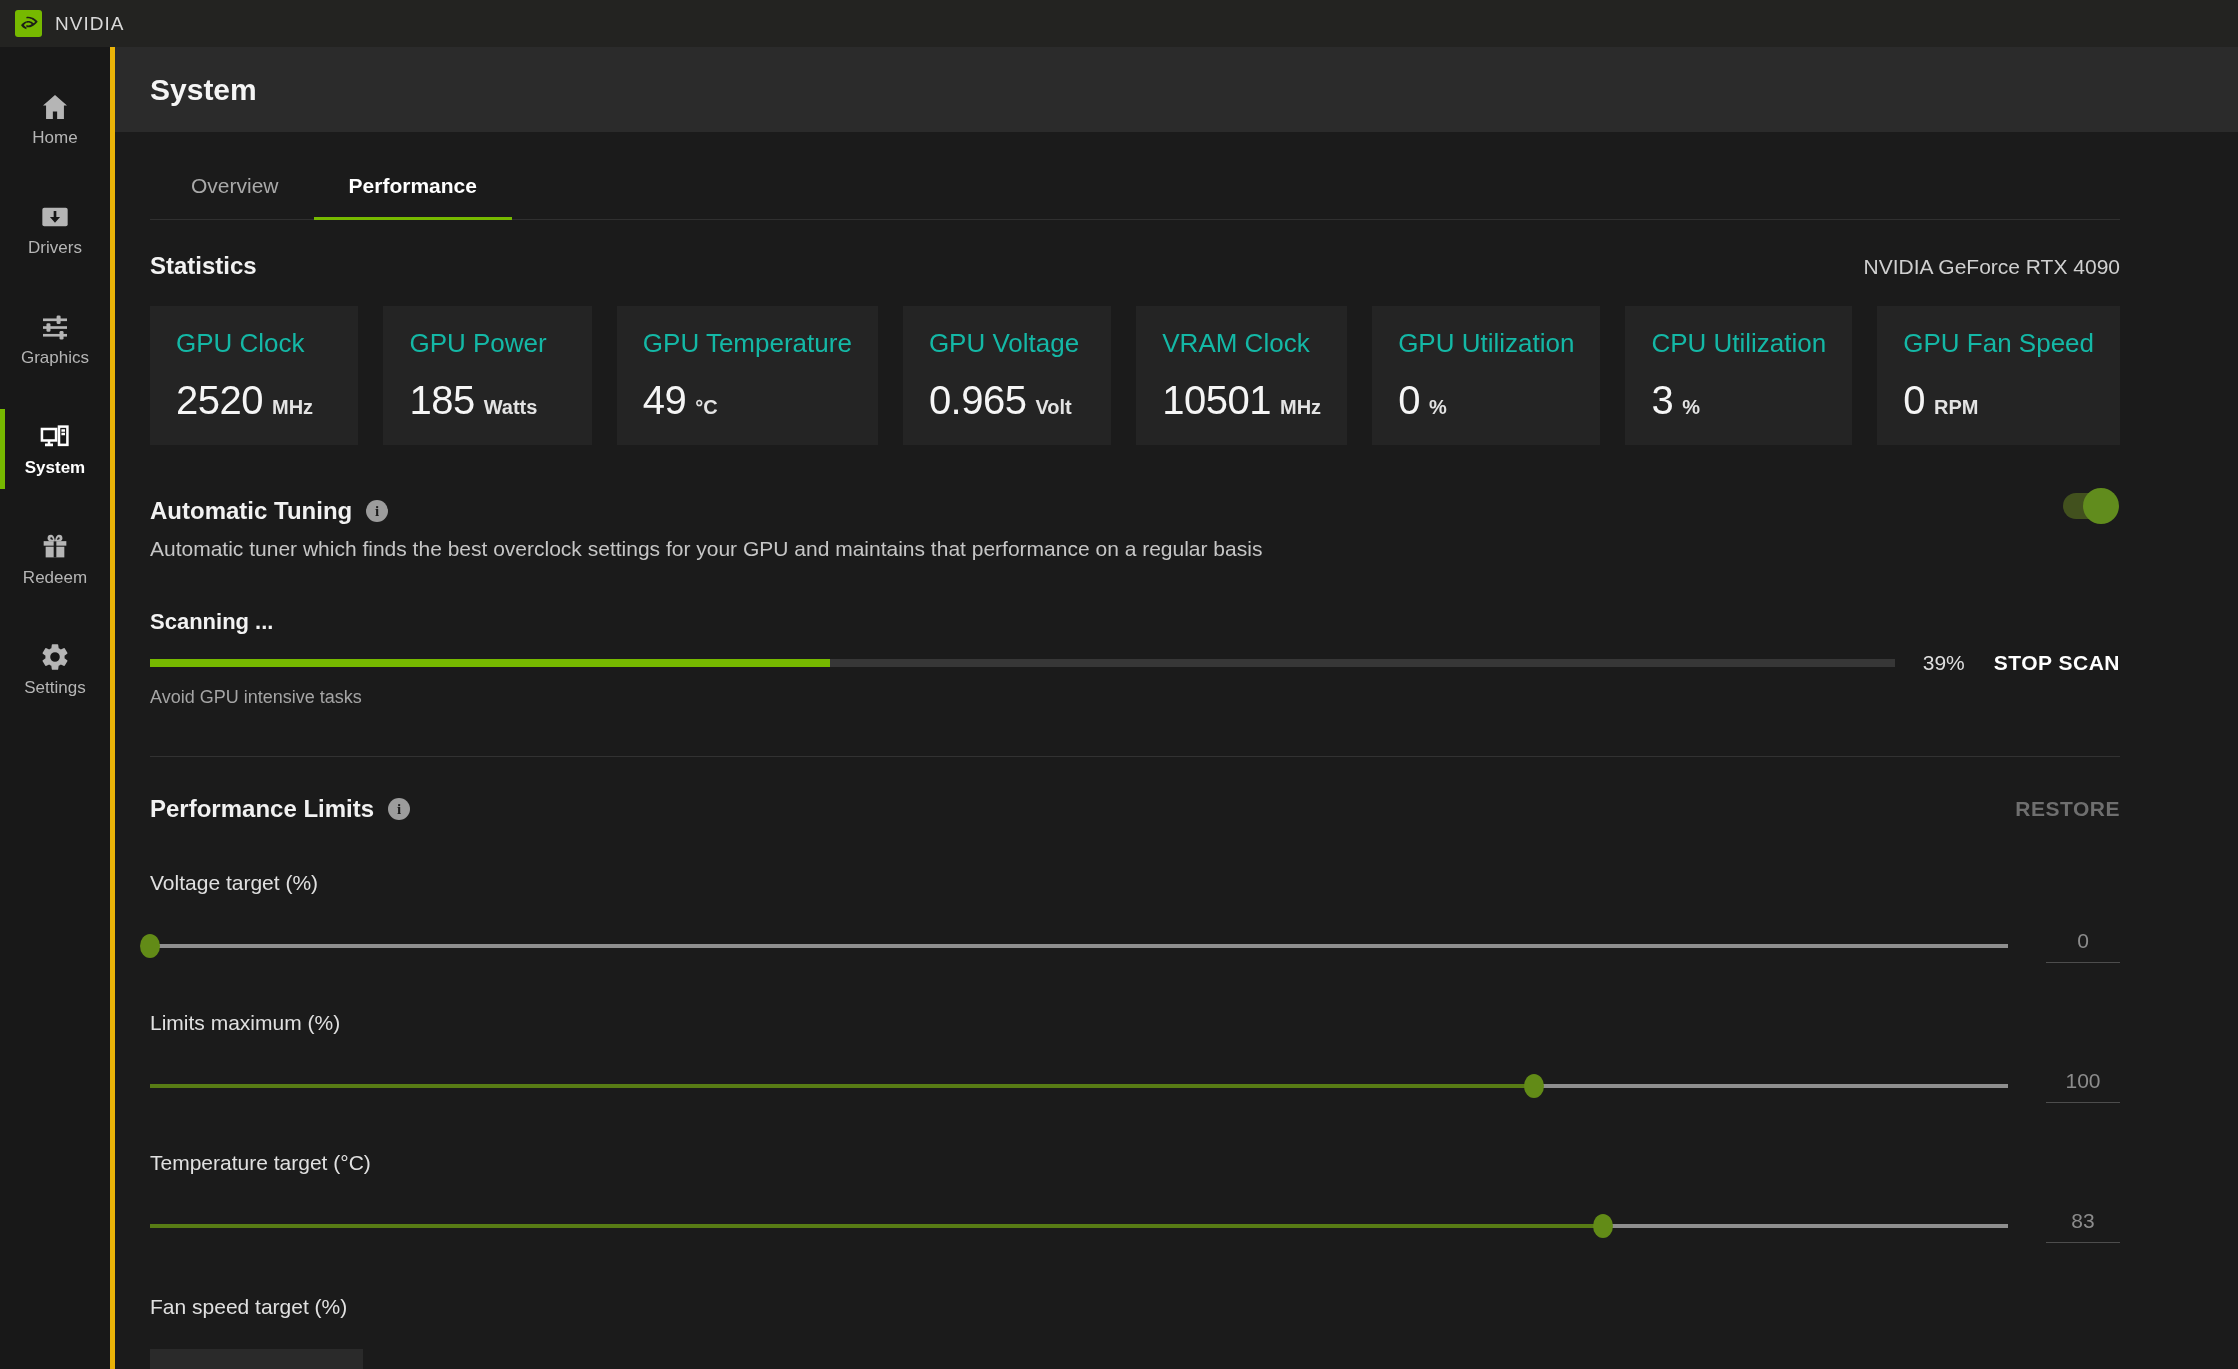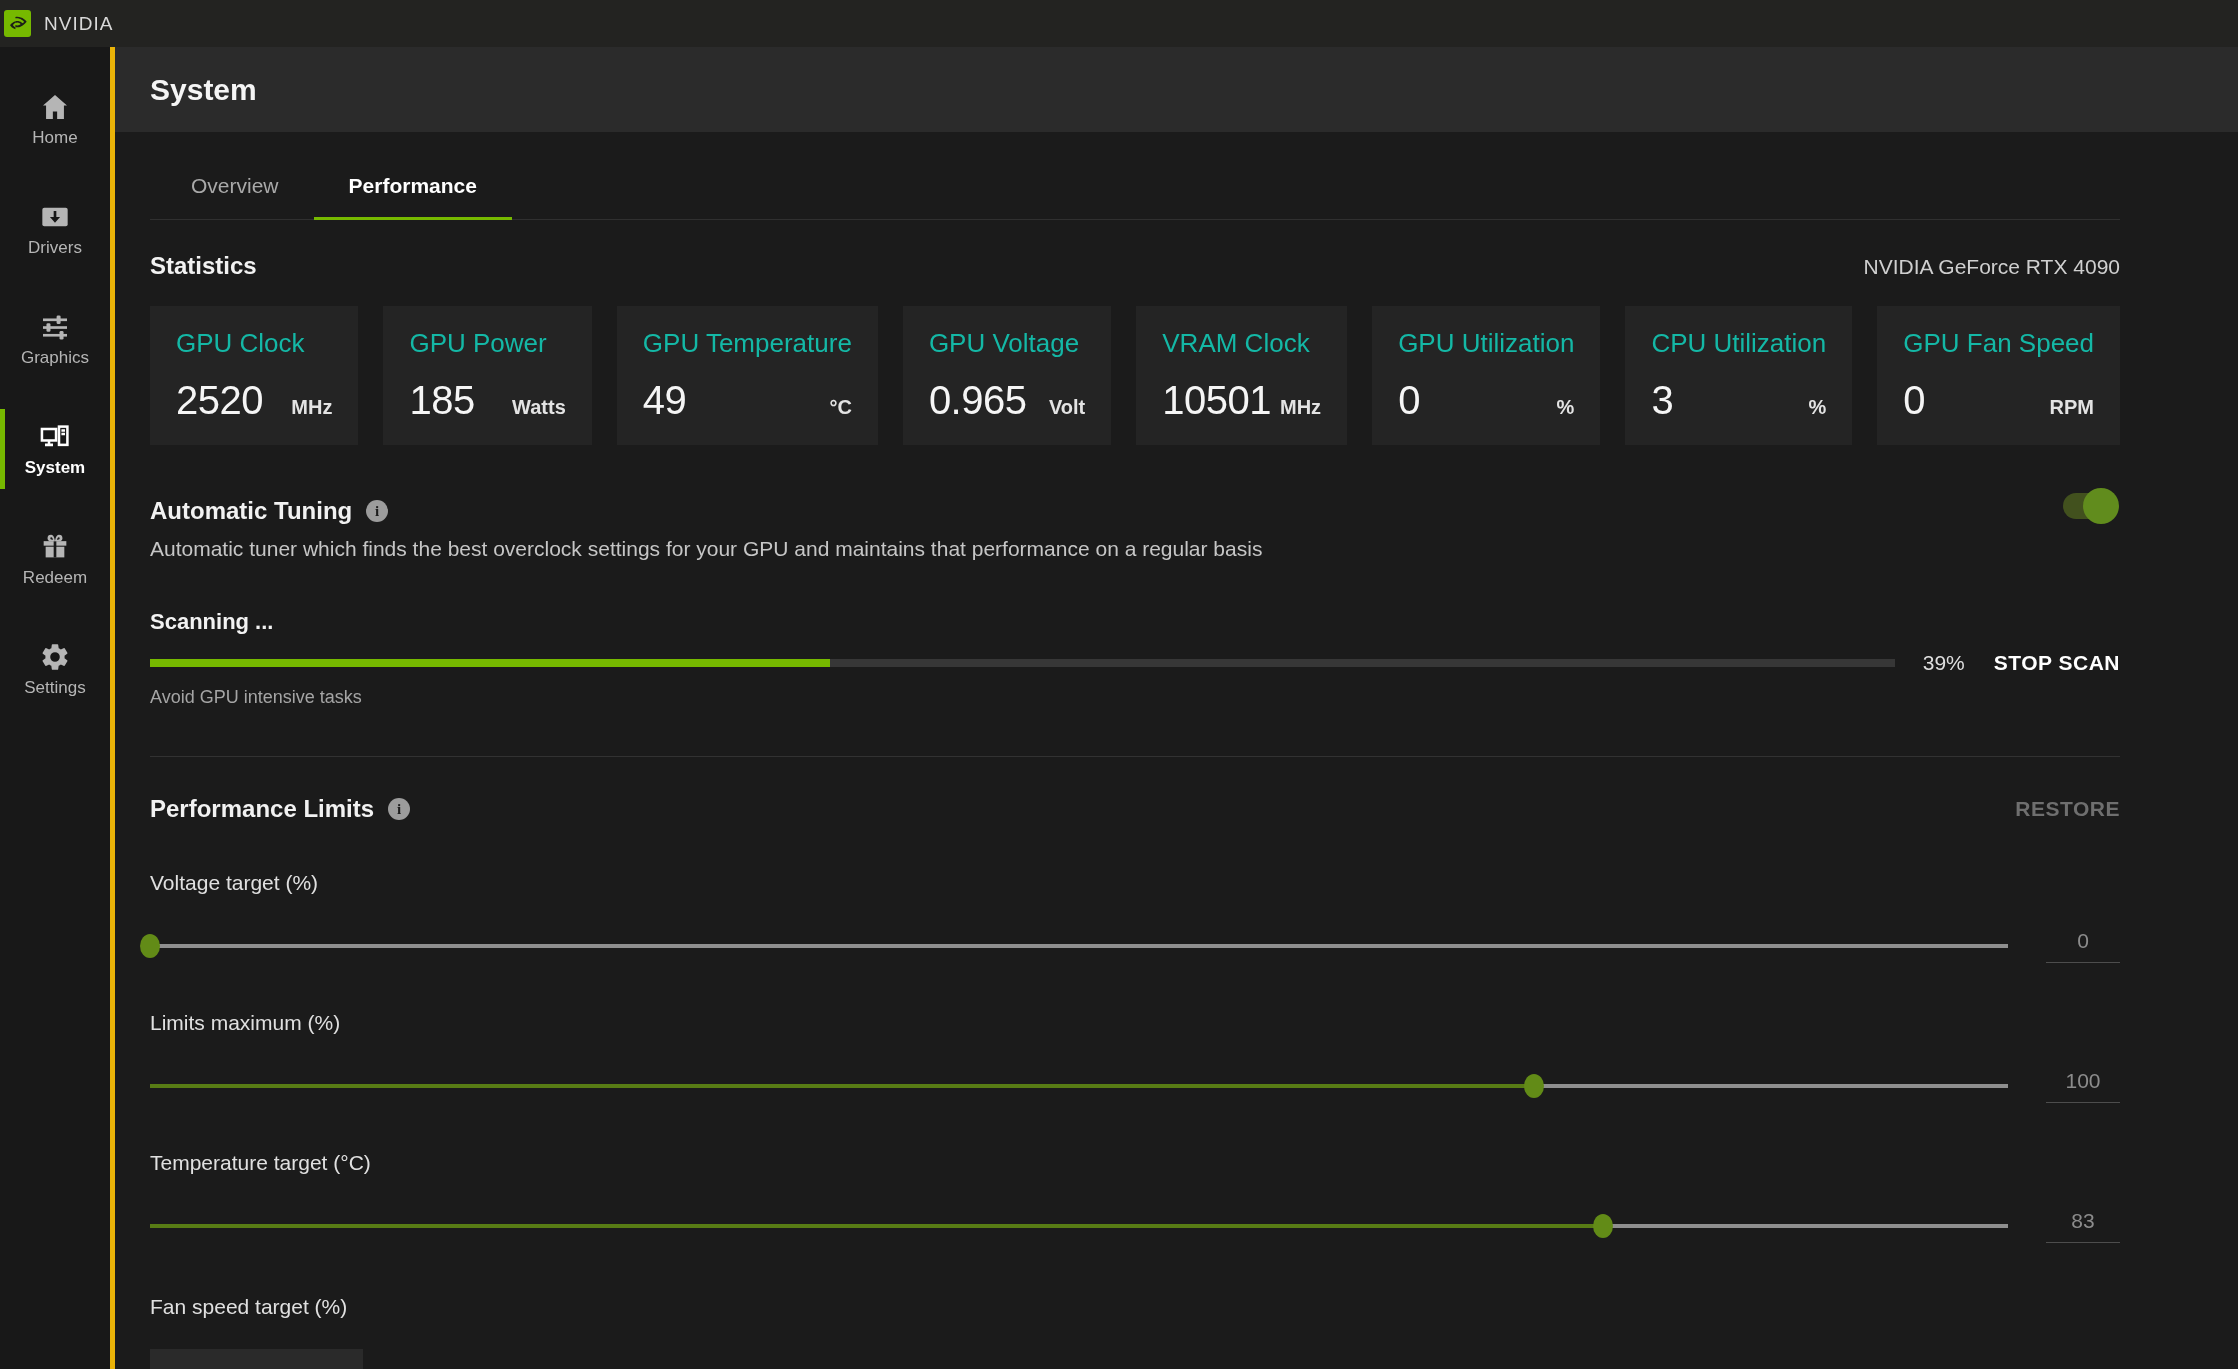--- a/index.html
+++ b/index.html
@@ -7,21 +7,21 @@
   body {
     font-family:"Liberation Sans", sans-serif;
     background:#1b1b1b; color:#f0f0f0;
     -webkit-font-smoothing:antialiased;
   }
   .app { width:2238px; height:1369px; display:flex; flex-direction:column; }
 
   
   .titlebar {
     height:47px; background:#232321; display:flex; align-items:center;
-    padding-left:4px; flex:none;
+    padding-left:15px; flex:none;
   }
   .nv-logo {
     width:27px; height:27px; border-radius:3px; background:#76b900;
     display:flex; align-items:center; justify-content:center; flex:none;
   }
   .nv-logo svg { width:21px; height:21px; }
   .app-name { margin-left:13px; font-size:19px; letter-spacing:1px; color:#d9d9d9; }
 
   
   .body-row { flex:1; display:flex; min-height:0; }
@@ -71,21 +71,21 @@
   .stats-header { display:flex; align-items:baseline; justify-content:space-between; margin-top:32px; }
   .section-title { font-size:24px; font-weight:700; color:#f2f2f2; }
   .gpu-name { font-size:21px; color:#cfcfcf; }
 
   .cards { display:flex; gap:25px; margin-top:26px; }
   .stat-card {
     flex:1; height:139px; background:#242424; padding:22px 26px 22px;
     display:flex; flex-direction:column; justify-content:space-between;
   }
   .stat-label { font-size:26px; color:#14b8a6; white-space:nowrap; }
-  .stat-value-row { display:flex; align-items:baseline; gap:9px;justify-content:space-between; }
+  .stat-value-row { display:flex; align-items:baseline; gap:9px; }
   .stat-value { font-size:40px; font-weight:500; color:#f5f5f5; letter-spacing:-0.5px; }
   .stat-unit { font-size:20px; font-weight:700; color:#e3e3e3; }
 
   
   .autotune-header { margin-top:52px; display:flex; align-items:center; position:relative; }
   .info-icon {
     width:22px; height:22px; border-radius:50%; background:#9c9c9c; color:#1d1d1d;
     font-size:15px; font-weight:700; font-family:"Liberation Serif", serif;
     display:inline-flex; align-items:center; justify-content:center;
     margin-left:14px; cursor:pointer;

